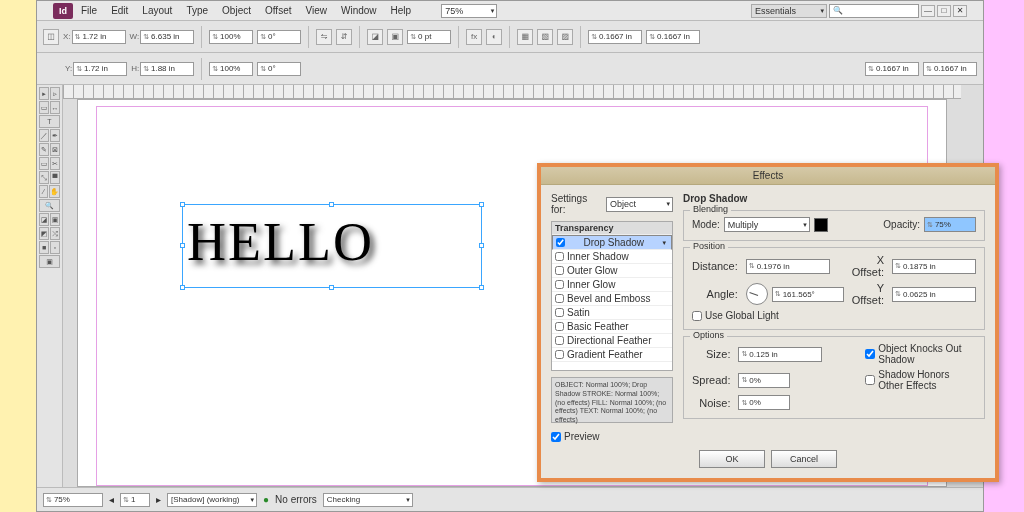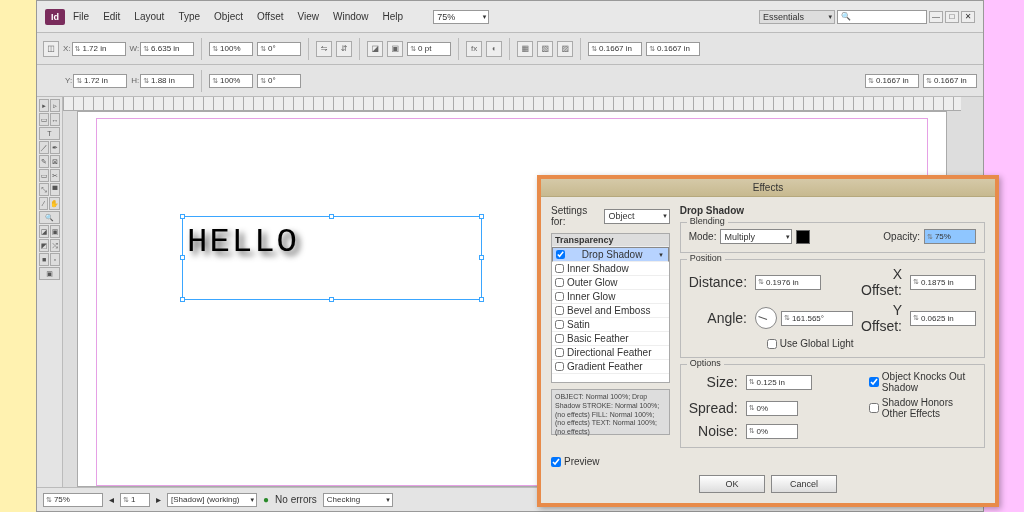--- a/index.html
+++ b/index.html
@@ -1,21 +1,21 @@
 <!DOCTYPE html>
 <html><head>
 <meta charset="utf-8">
 <style>
 *{margin:0;padding:0;box-sizing:border-box;font-family:"Segoe UI",Tahoma,sans-serif;font-size:10px;color:#333}
 body{width:1024px;height:512px;background:#fff;display:flex;overflow:hidden}
 .strip-l{width:36px;background:#fff2b0}
 .strip-r{width:40px;background:#ffc3ff}
 .app{flex:1;display:flex;flex-direction:column;background:#ddd;border:1px solid #999}
 
-.menubar{height:32px;display:flex;align-items:center;gap:2px;background:#e8e8e8;border-bottom:1px solid #bbb;padding:0 8px}
+.menubar{height:20px;display:flex;align-items:center;gap:2px;background:#e8e8e8;border-bottom:1px solid #bbb;padding:0 16px}
 .app-badge{width:20px;height:16px;background:#7a2c5c;color:#fff;font-weight:bold;text-align:center;line-height:16px;font-size:9px;border-radius:2px}
 .menubar span{padding:2px 6px;cursor:default}
 .menubar .spacer{flex:1}
 .zoom-combo{width:56px;height:14px;background:#fff;border:1px solid #999;font-size:9px;padding-left:3px;display:flex;align-items:center;justify-content:space-between}
 .zoom-combo:after{content:"▾";font-size:7px;margin-right:2px}
 .workspace-combo{width:76px;height:14px;background:#ddd;border:1px solid #aaa;font-size:9px;padding-left:3px;display:flex;align-items:center;justify-content:space-between}
 .workspace-combo:after{content:"▾";font-size:7px;margin-right:2px}
 .search{width:90px;height:14px;background:#fff;border:1px solid #999;display:flex;align-items:center;padding-left:3px}
 .search:before{content:"🔍";font-size:8px;margin-right:2px}
 .winbtn{width:14px;height:12px;border:1px solid #aaa;background:#eee;display:flex;align-items:center;justify-content:center;font-size:8px}
@@ -41,21 +41,21 @@
 .canvas-wrap{flex:1;position:relative;background:#ddd}
 .hruler{position:absolute;top:0;left:0;right:0;height:14px;background:#eee;border-bottom:1px solid #aaa}
 .hruler:before{content:"";position:absolute;inset:0;background:repeating-linear-gradient(90deg,#aaa 0,#aaa 1px,transparent 1px,transparent 10px)}
 .canvas{position:absolute;top:14px;left:14px;right:14px;bottom:0;background:#fff;border:1px solid #aaa}
 .margin{position:absolute;top:6px;left:18px;right:18px;bottom:0;border:1px solid #e5a0e5}
 .textframe{position:absolute;top:104px;left:104px;width:300px;height:84px;border:1px solid #3aa6ff}
 .textframe .h{position:absolute;width:5px;height:5px;background:#fff;border:1px solid #3aa6ff}
 .h.tl{top:-3px;left:-3px}.h.tr{top:-3px;right:-3px}.h.bl{bottom:-3px;left:-3px}.h.br{bottom:-3px;right:-3px}
 .h.tm{top:-3px;left:50%;margin-left:-3px}.h.bm{bottom:-3px;left:50%;margin-left:-3px}
 .h.lm{left:-3px;top:50%;margin-top:-3px}.h.rm{right:-3px;top:50%;margin-top:-3px}
-.hello{font-family:Liberation Mono, monospace;font-size:34px;letter-spacing:2px;color:#000;padding:6px 4px;text-shadow:4px 4px 6px rgba(0,0,0,.7)}
+.hello{font-family:Liberation Serif, serif;font-size:54px;letter-spacing:2px;color:#000;padding:6px 4px;text-shadow:4px 4px 6px rgba(0,0,0,.7)}
 
 .status{height:24px;background:#e4e4e4;border-top:1px solid #bbb;display:flex;align-items:center;padding:0 6px;gap:6px}
 .status .nbox{width:60px}
 .status .combo{width:90px;height:14px;background:#fff;border:1px solid #999;font-size:8px;display:flex;align-items:center;padding-left:3px;justify-content:space-between}
 .status .combo:after{content:"▾";font-size:7px;margin-right:2px}
 
 .dialog{position:absolute;top:78px;left:500px;width:462px;background:#e9e6df;border:4px solid #e88b4a;box-shadow:2px 2px 6px rgba(0,0,0,.3)}
 .dlg-title{height:18px;background:linear-gradient(#d5c9a8,#c7b98f);text-align:center;font-size:10px;line-height:18px;border-bottom:1px solid #b5a87d}
 .dlg-body{padding:8px 10px;display:flex;gap:10px}
 .dlg-left{width:136px;display:flex;flex-direction:column;gap:6px}
@@ -65,32 +65,32 @@
 select,.sel{height:15px;background:#fff;border:1px solid #888;font-size:9px;padding-left:3px;display:flex;align-items:center;justify-content:space-between}
 .sel:after{content:"▾";font-size:7px;margin-right:2px}
 .fx-list{border:1px solid #aaa;background:#fff;height:150px;overflow:hidden}
 .fx-row{display:flex;align-items:center;gap:3px;padding:1px 3px;font-size:9px;border-bottom:1px solid #eee}
 .fx-row.sel{background:#b7d3ff}
 .fx-row input{width:9px;height:9px}
 .summary{border:1px solid #aaa;background:#ddd;height:46px;padding:3px;font-size:7px;line-height:1.25;color:#444}
 .fieldset{border:1px solid #bbb;padding:6px 8px 8px;position:relative}
 .fieldset>.legend{position:absolute;top:-7px;left:6px;background:#e9e6df;padding:0 3px;font-size:9px}
 .swatch{width:14px;height:14px;background:#000;border:1px solid #666}
-.numinp{width:66px;height:15px;background:#fff;border:1px solid #888;font-size:8px;display:flex;align-items:center}
+.numinp{width:84px;height:15px;background:#fff;border:1px solid #888;font-size:8px;display:flex;align-items:center}
 .numinp:before{content:"⇅";font-size:7px;margin:0 2px;color:#777}
 .numinp.hl{background:#8fc6ff}
 .anglewheel{width:22px;height:22px;border:1px solid #888;border-radius:50%;background:#fff;position:relative}
 .anglewheel:after{content:"";position:absolute;width:9px;height:1px;background:#555;left:11px;top:11px;transform-origin:left;transform:rotate(-160deg)}
 .cb{display:flex;align-items:center;gap:3px;font-size:9px}
 .cb input{width:10px;height:10px}
 .btnrow{display:flex;justify-content:center;gap:6px;padding:6px 10px 10px}
 .btn{width:66px;height:18px;background:linear-gradient(#fff,#ddd);border:1px solid #888;font-size:9px}
 .preview-row{padding:0 10px 2px}
 .grid2{display:grid;grid-template-columns:auto 1fr auto 1fr;gap:4px 8px;align-items:center}
-.grid2 label{font-size:14px;text-align:right}
+.grid2 label{font-size:11px;text-align:right}
 .panel-rail{width:22px;background:#ddd}
 </style>
 </head>
 <body>
 
 <div class="strip-l"></div>
 
 <div class="app">
 
   <div class="menubar">
@@ -309,21 +309,21 @@
 TEXT: Normal 100%; (no effects)</div>
         </div>
 
         <div class="dlg-right">
           <div style="font-size:10px;font-weight:bold">Drop Shadow</div>
 
           <div class="fieldset">
             <div class="legend">Blending</div>
             <div class="row">
               <label>Mode:</label>
-              <div class="sel" style="width:72px">Multiply</div>
+              <div class="sel" style="width:86px">Multiply</div>
               <div class="swatch"></div>
               <div style="flex:1"></div>
               <label>Opacity:</label>
               <div class="numinp hl" style="width:52px">75%</div>
             </div>
           </div>
 
           <div class="fieldset">
             <div class="legend">Position</div>
             <div class="grid2">
@@ -332,21 +332,21 @@
               <label>X Offset:</label>
               <div class="numinp">0.1875 in</div>
               <label>Angle:</label>
               <div class="row">
                   <div class="anglewheel"></div>
                   <div class="numinp" style="width:72px">161.565°</div>
                 </div>
               <label>Y Offset:</label>
               <div class="numinp">0.0625 in</div>
             </div>
-            <div class="cb" style="margin-left:78px;margin-top:4px">
+            <div class="cb" style="margin-top:4px">
                 <input type="checkbox" style="">
                 <span>Use Global Light</span>
               </div>
           </div>
 
           <div class="fieldset">
             <div class="legend">Options</div>
             <div class="grid2">
               <label>Size:</label>
               <div class="numinp">0.125 in</div>
@@ -382,17 +382,17 @@
   </div>
 
   <div class="status">
     <div class="nbox">75%</div>
     <span>◂</span>
     <div class="nbox" style="width:30px">1</div>
     <span>▸</span>
     <div class="combo">[Shadow] (working)</div>
     <span style="color:#2a8a2a">●</span>
     <span>No errors</span>
-    <div class="combo" style="width:70px">Checking</div>
+    <div class="combo" style="width:90px">Checking</div>
   </div>
 </div>
 
 <div class="strip-r"></div>
 
 </body></html>

